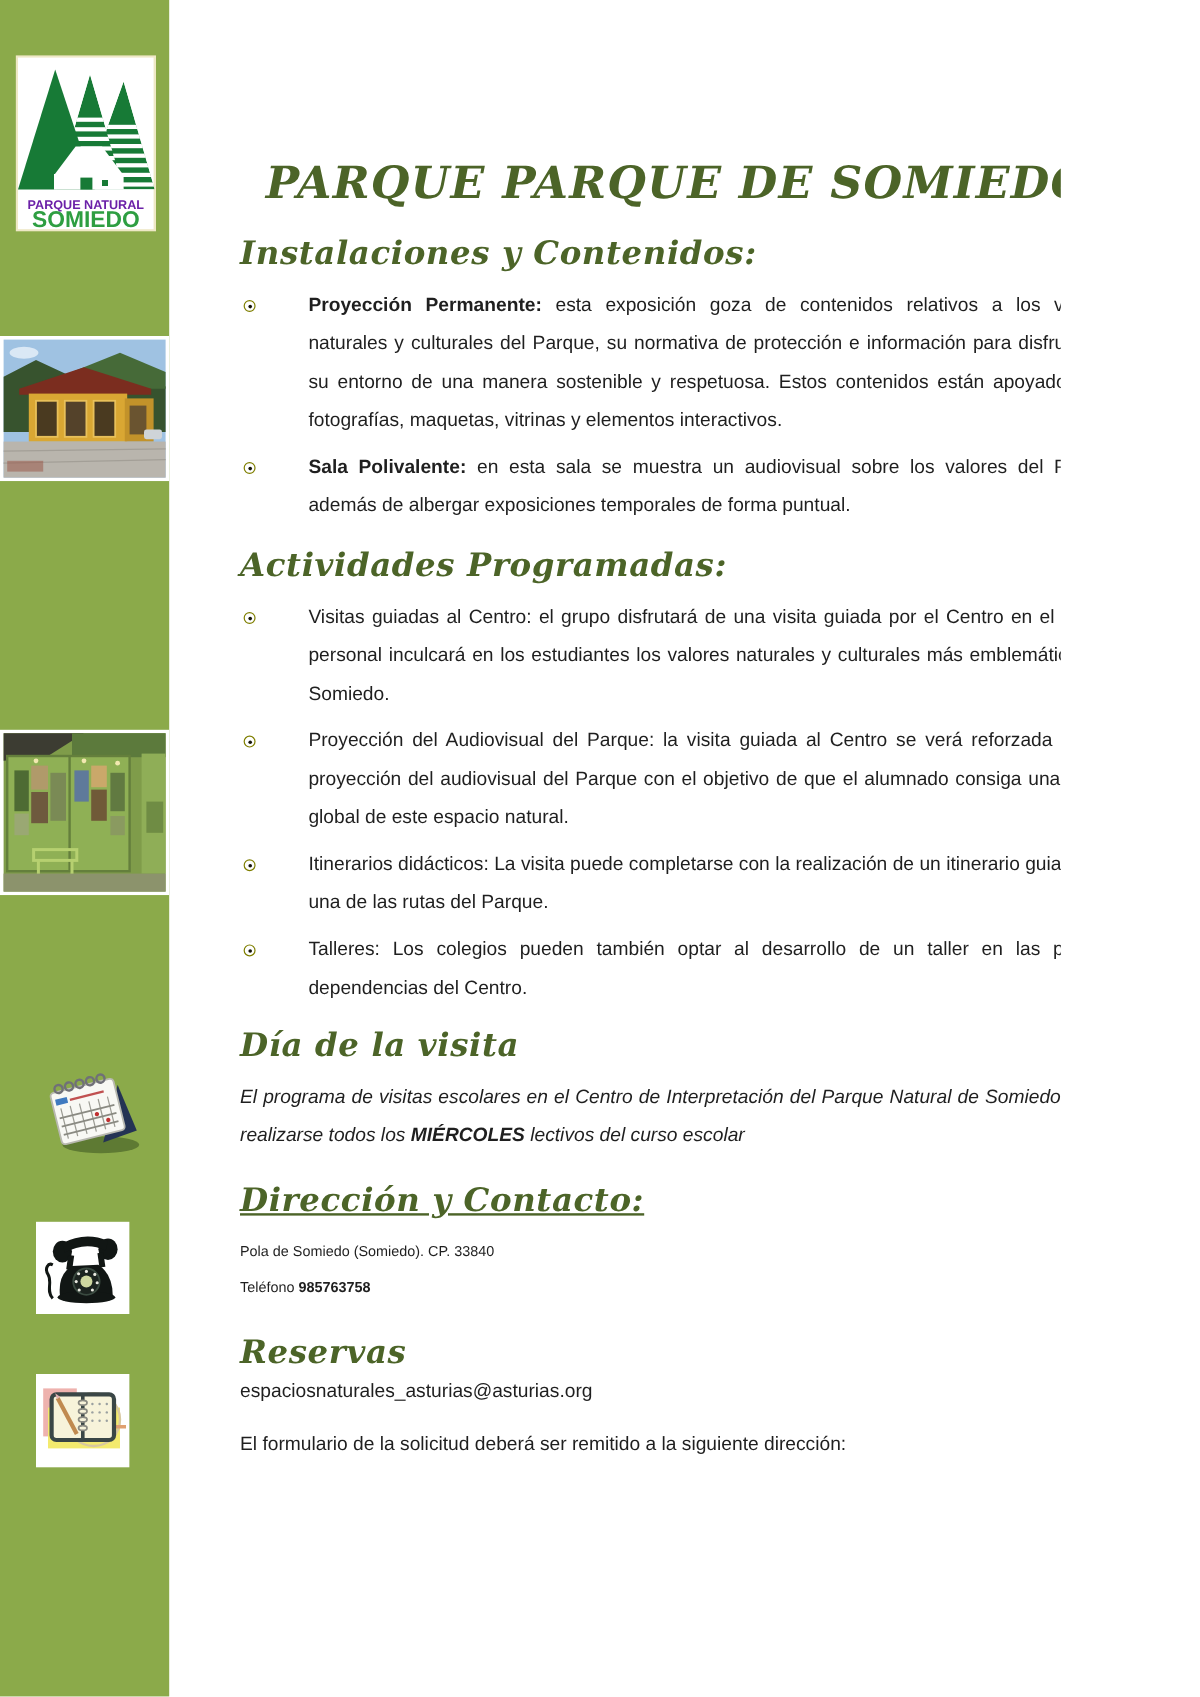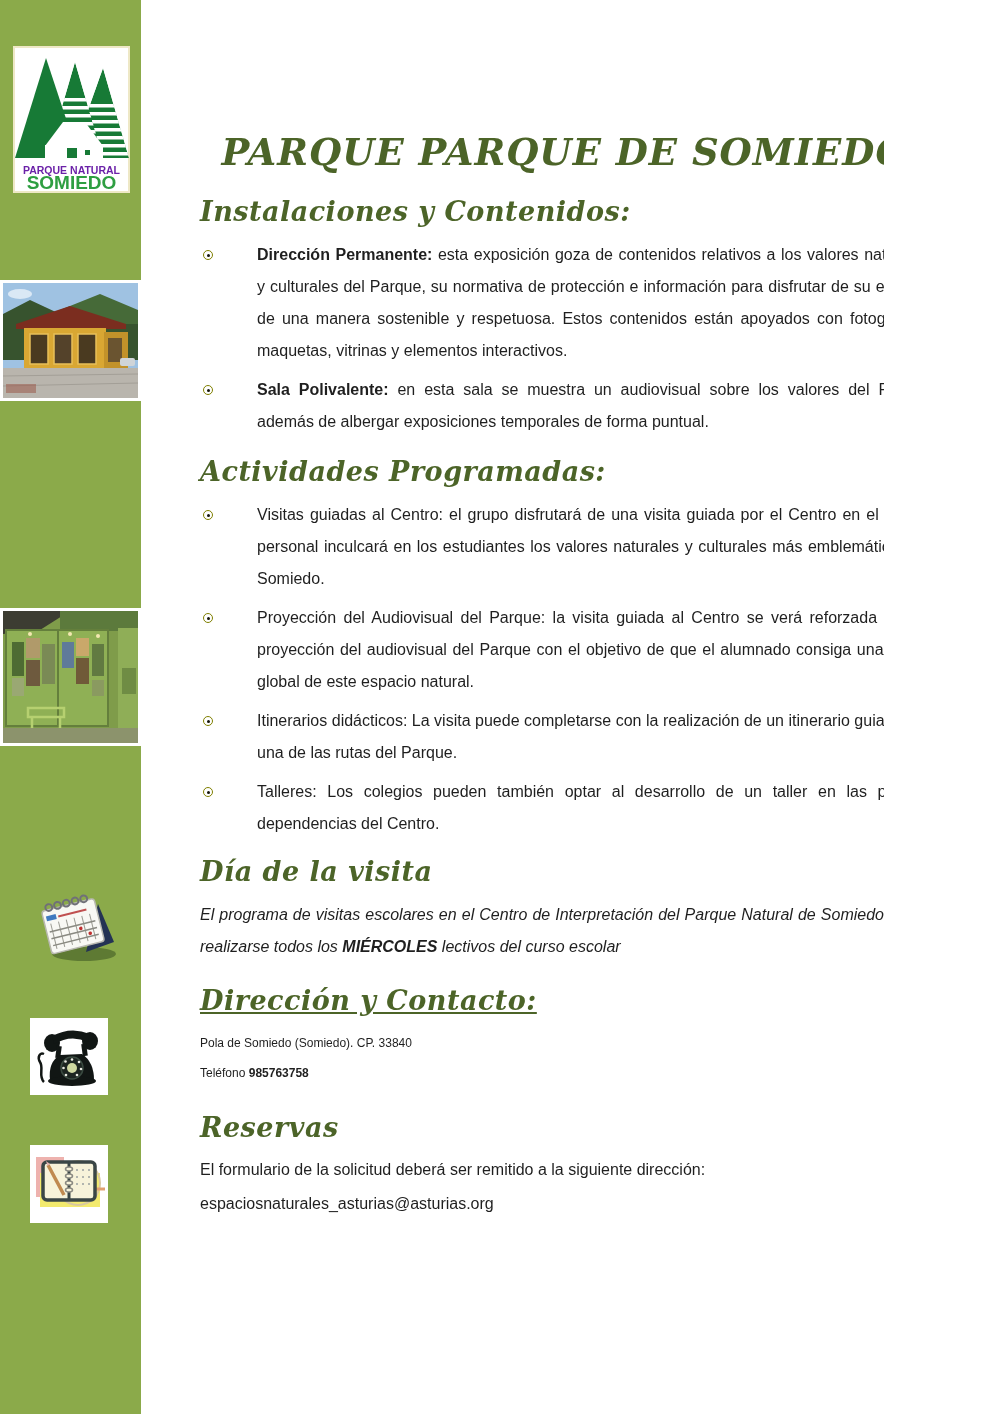--- a/index.html
+++ b/index.html
@@ -277,21 +277,21 @@
   <div class="main">
 
     <div class="doc-title">PARQUE PARQUE DE SOMIEDO</div>
 
     <h2 class="heading h-inst">Instalaciones y Contenidos:</h2>
     <ul class="blist">
       <li>
         <span class="bullet">
             <span class="bullet-dot"></span>
           </span>
-        <b class="lead">Dirección Permanente:</b><span> esta exposición goza de contenidos relativos a los valores naturales y culturales del Parque, su normativa de protección e información para disfrutar de su entorno de una manera sostenible y respetuosa. Estos contenidos están apoyados con fotografías, maquetas, vitrinas y elementos interactivos.</span>
+        <b class="lead">Proyección Permanente:</b><span> esta exposición goza de contenidos relativos a los valores naturales y culturales del Parque, su normativa de protección e información para disfrutar de su entorno de una manera sostenible y respetuosa. Estos contenidos están apoyados con fotografías, maquetas, vitrinas y elementos interactivos.</span>
       </li>
       <li>
         <span class="bullet">
             <span class="bullet-dot"></span>
           </span>
         <b class="lead">Sala Polivalente:</b><span> en esta sala se muestra un audiovisual sobre los valores del Parque además de albergar exposiciones temporales de forma puntual.</span>
       </li>
     </ul>
 
     <h2 class="heading h-act">Actividades Programadas:</h2>
@@ -323,17 +323,17 @@
     </ul>
 
     <h2 class="heading h-dia">Día de la visita</h2>
     <p class="body just"><span>El programa de visitas escolares en el Centro de Interpretación del Parque Natural de Somiedo podrá realizarse todos los </span><b class="bold">MIÉRCOLES</b><span> lectivos del curso escolar</span></p>
 
     <h2 class="heading h-dir">Dirección y Contacto:</h2>
     <p class="contact-line first-contact">Pola de Somiedo (Somiedo). CP. 33840</p>
     <p class="contact-line"><span>Teléfono </span><b class="bold">985763758</b></p>
 
     <h2 class="heading h-res">Reservas</h2>
+    <p class="res-line">espaciosnaturales_asturias@asturias.org</p>
     <p class="res-line first-res">El formulario de la solicitud deberá ser remitido a la siguiente dirección:</p>
-    <p class="res-line">espaciosnaturales_asturias@asturias.org</p>
 
   </div>
 </div>
 
 </body></html>

